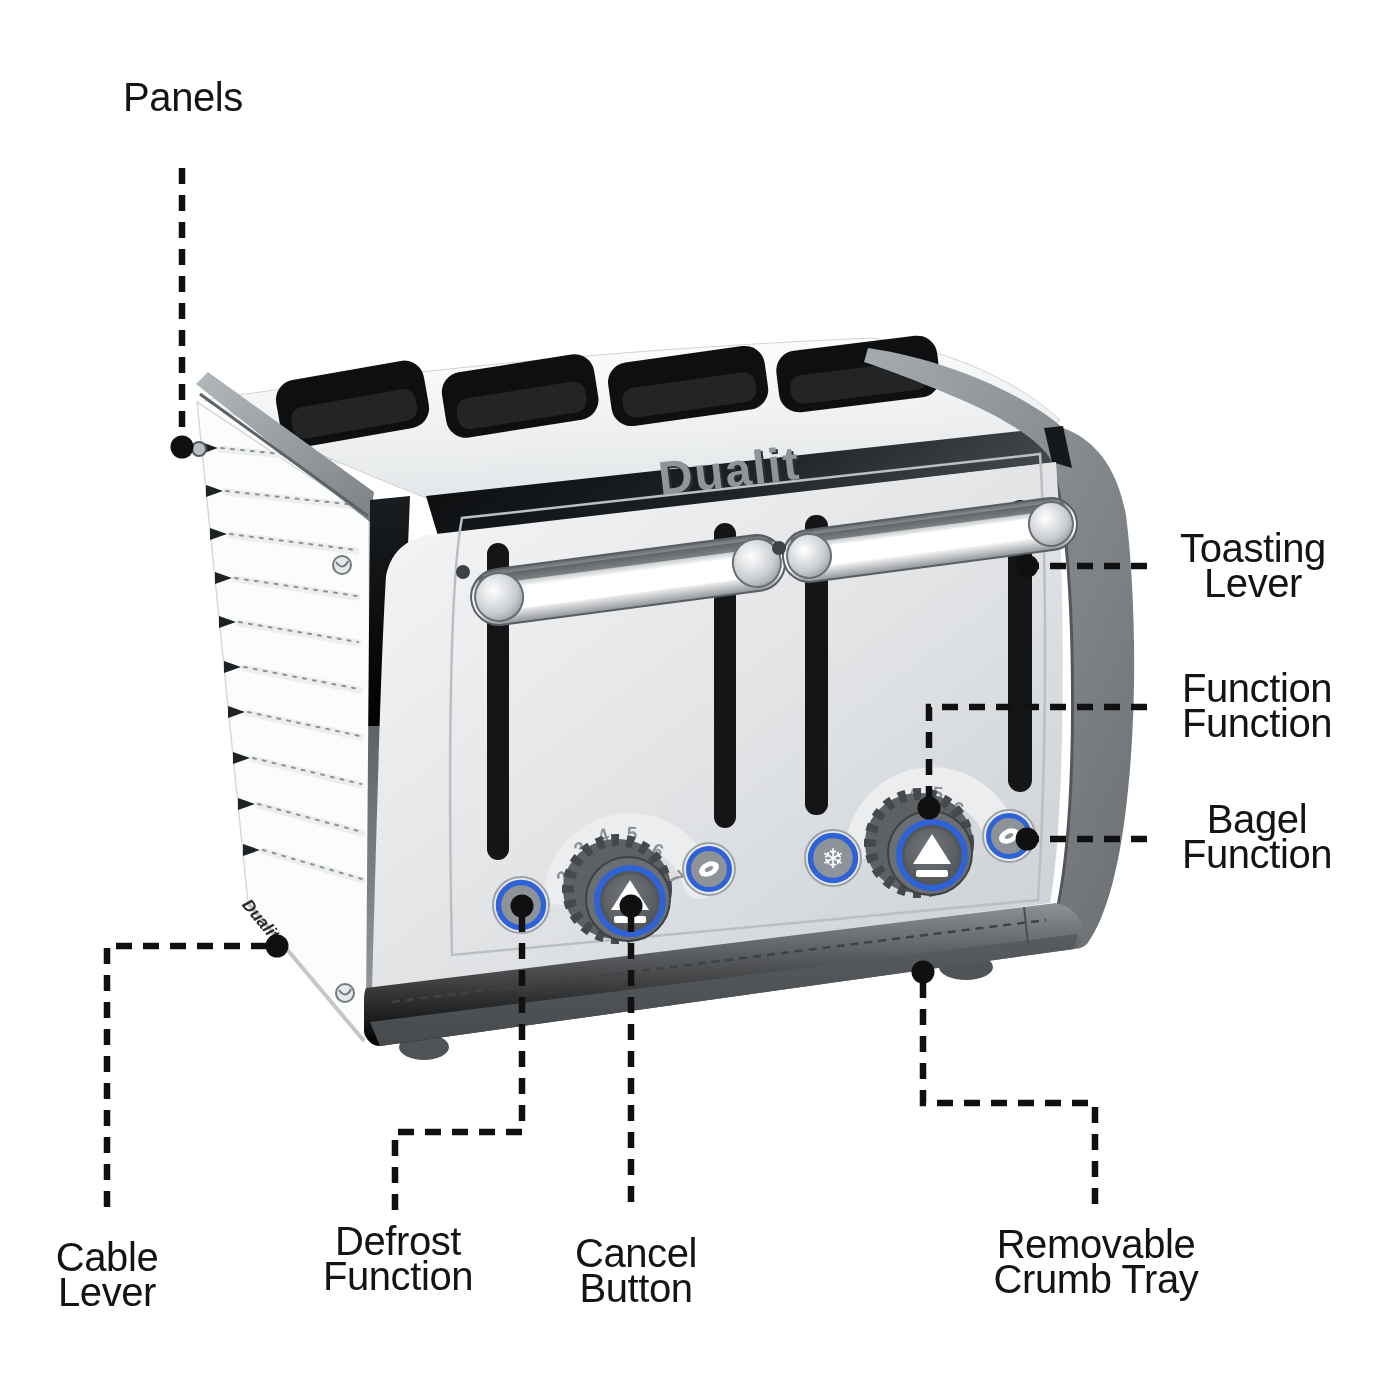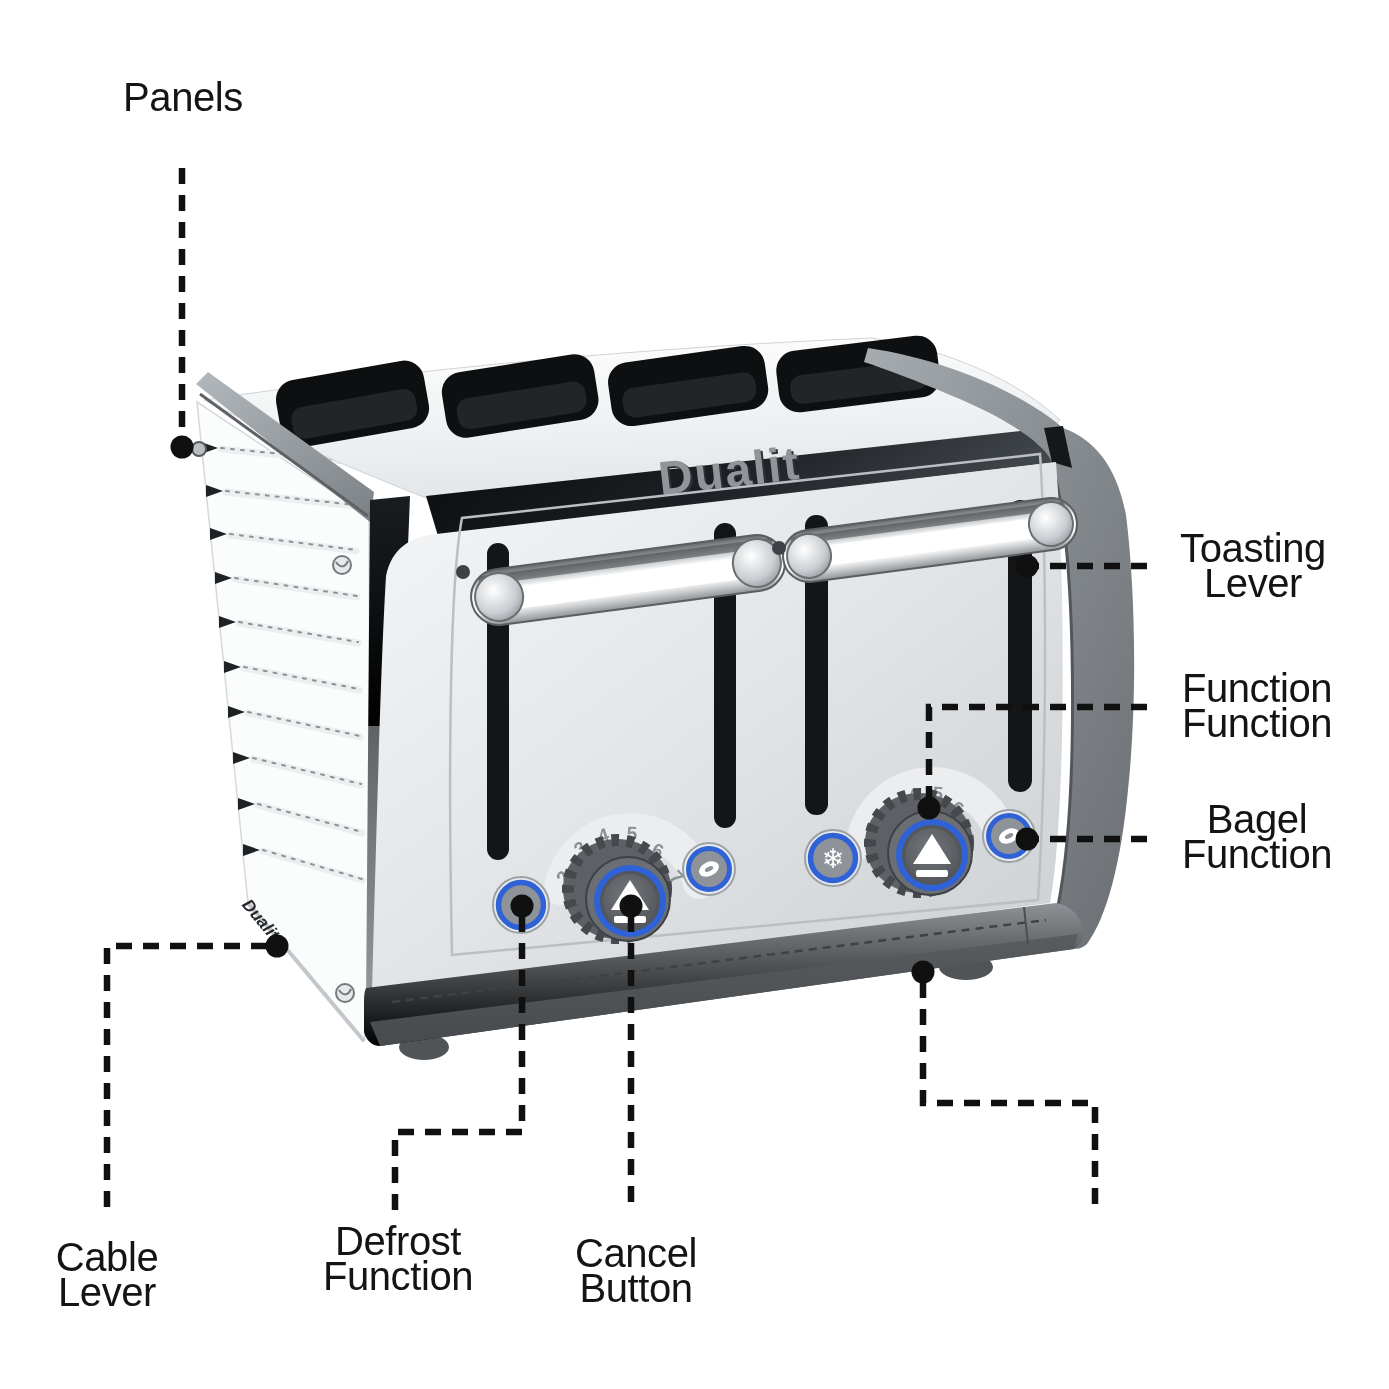--- a/index.html
+++ b/index.html
@@ -340,14 +340,18 @@
   <div>Lever</div>
 </div>
 <div class="callout" style="left:398px;top:1224px;">
   <div>Defrost</div>
   <div>Function</div>
 </div>
 <div class="callout" style="left:636px;top:1236px;">
   <div>Cancel</div>
   <div>Button</div>
 </div>
+<div class="callout" style="left:1096px;top:1227px;">
+  <div>Removable</div>
+  <div>Crumb Tray</div>
+</div>
 
 </div>
 
 </body></html>

